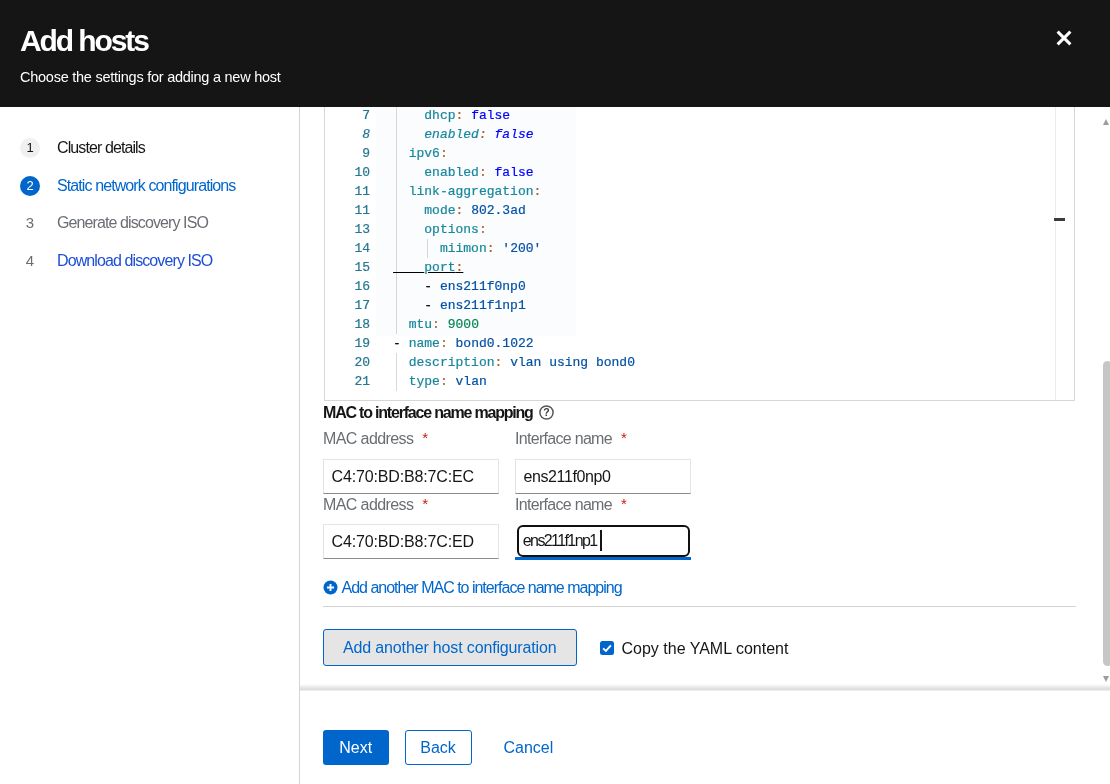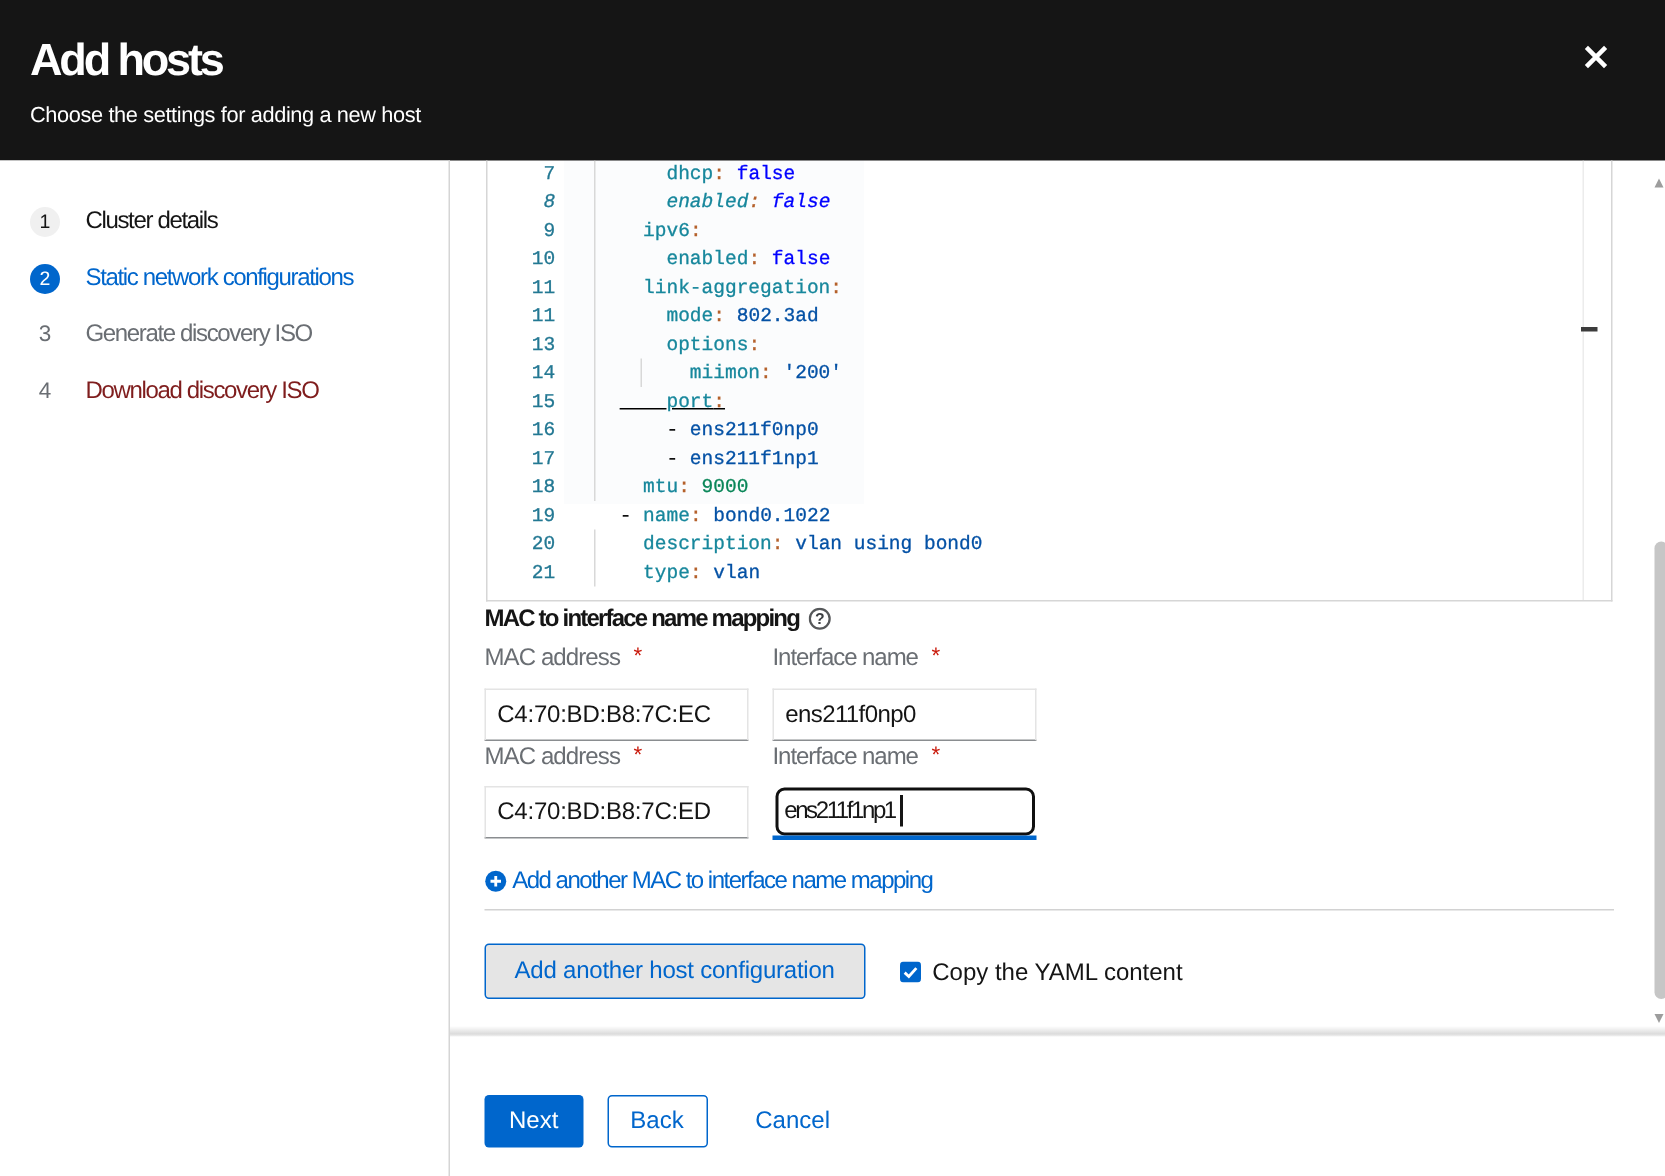--- a/index.html
+++ b/index.html
@@ -18,21 +18,21 @@
 .c1 { background:#f0f0f0; color:#151515; }
 .c2 { background:#0066cc; color:#fff; }
 .numonly { position:absolute; left:24px; width:12px; text-align:center; color:#6a6e73; font-size:15px; letter-spacing:0; }
 
 #ed { position:absolute; left:323.5px; top:107px; width:751.5px; height:294px; overflow:hidden;
   border-left:1px solid #d6d6d6; border-right:1px solid #d6d6d6; border-bottom:1px solid #d6d6d6; }
 #sel { position:absolute; left:51px; top:0; width:200px; height:229px; background:rgba(100,120,150,0.022); }
 .ig { position:absolute; width:1px; background:#d8d8d8; }
 .row { position:absolute; left:0; height:19px; line-height:19px; font-family:"Liberation Mono",monospace; font-size:13px; white-space:pre; color:#000; -webkit-text-stroke:0.2px; }
 .ln { display:inline-block; width:45.6px; text-align:right; color:#237893; }
-.cd { margin-left:43px; }
+.cd { margin-left:23px; }
 .k { color:#17879c; } 
 .o { color:#b4602a; } 
 .v { color:#0451a5; } 
 .b { color:#0000ff; } 
 .n { color:#098658; } 
 #ruler { position:absolute; left:730px; top:0; width:1px; height:294px; background:#ececec; }
 #curmark { position:absolute; left:729.5px; top:111px; width:11px; height:2.5px; background:#3c3c3c; }
 
 .h2 { position:absolute; left:323px; top:404px; font-size:16px; font-weight:700; letter-spacing:-1.2px; color:#151515; }
 .lbl { position:absolute; font-size:16px; color:#6a6e73; }
@@ -81,21 +81,21 @@
 </div>
 
 <div id="nav">
   <div class="circ c1" style="top:30.5px;">1</div>
   <div class="step" style="left:57px; top:31.5px; color:#151515;">Cluster details</div>
   <div class="circ c2" style="top:69px;">2</div>
   <div class="step" style="left:57px; top:70px; color:#0066cc;">Static network configurations</div>
   <div class="numonly" style="top:106.5px;">3</div>
   <div class="step" style="left:57px; top:107px; color:#6a6e73;">Generate discovery ISO</div>
   <div class="numonly" style="top:144.5px;">4</div>
-  <div class="step" style="left:57px; top:145px; color:#7f1d1d;">Download discovery ISO</div>
+  <div class="step" style="left:57px; top:145px; color:#1d4ed8;">Download discovery ISO</div>
 </div>
 
 <div id="ed">
   <div id="sel"></div>
   <div class="ig" style="left:71.5px; top:0; height:226.5px;"></div>
   <div class="ig" style="left:71.5px; top:245.5px; height:38px;"></div>
   <div class="ig" style="left:102.6px; top:131.5px; height:19px;"></div>
   <div class="row" style="top:-1.5px;"><span class="ln">7</span><span class="cd">    <span class="k">dhcp</span><span class="o">:</span> <span class="b">false</span></span></div>
   <div class="row" style="top:17.5px;font-style:italic;"><span class="ln">8</span><span class="cd">    <span class="k">enabled</span><span class="o">:</span> <span class="b">false</span></span></div>
   <div class="row" style="top:36.5px;"><span class="ln">9</span><span class="cd">  <span class="k">ipv6</span><span class="o">:</span></span></div>

